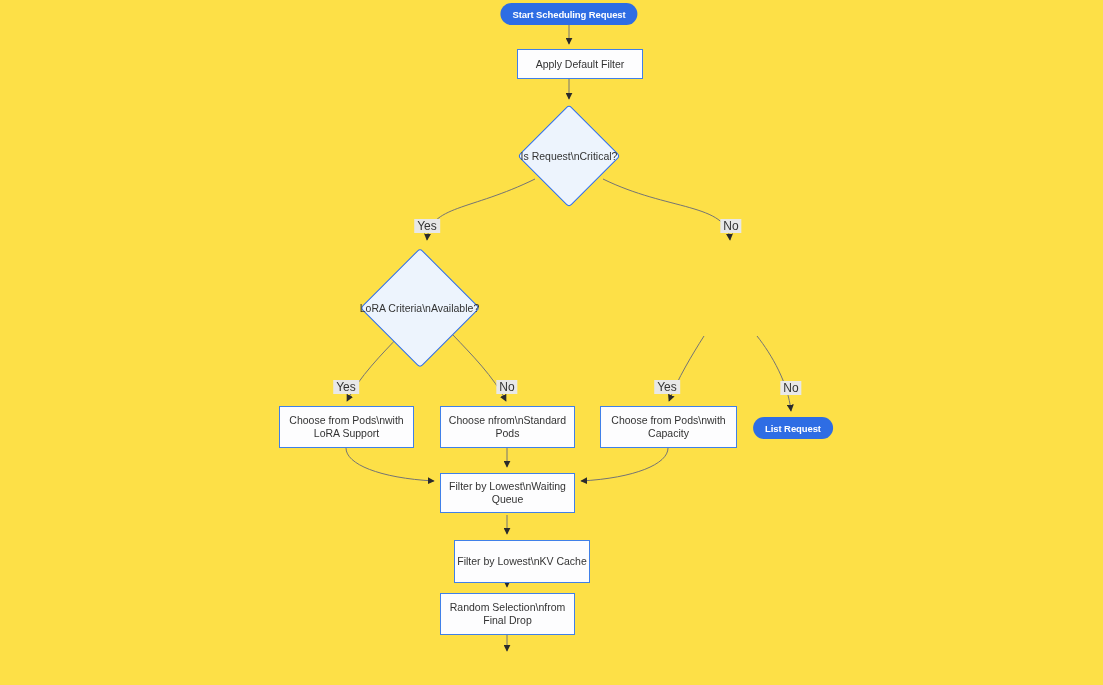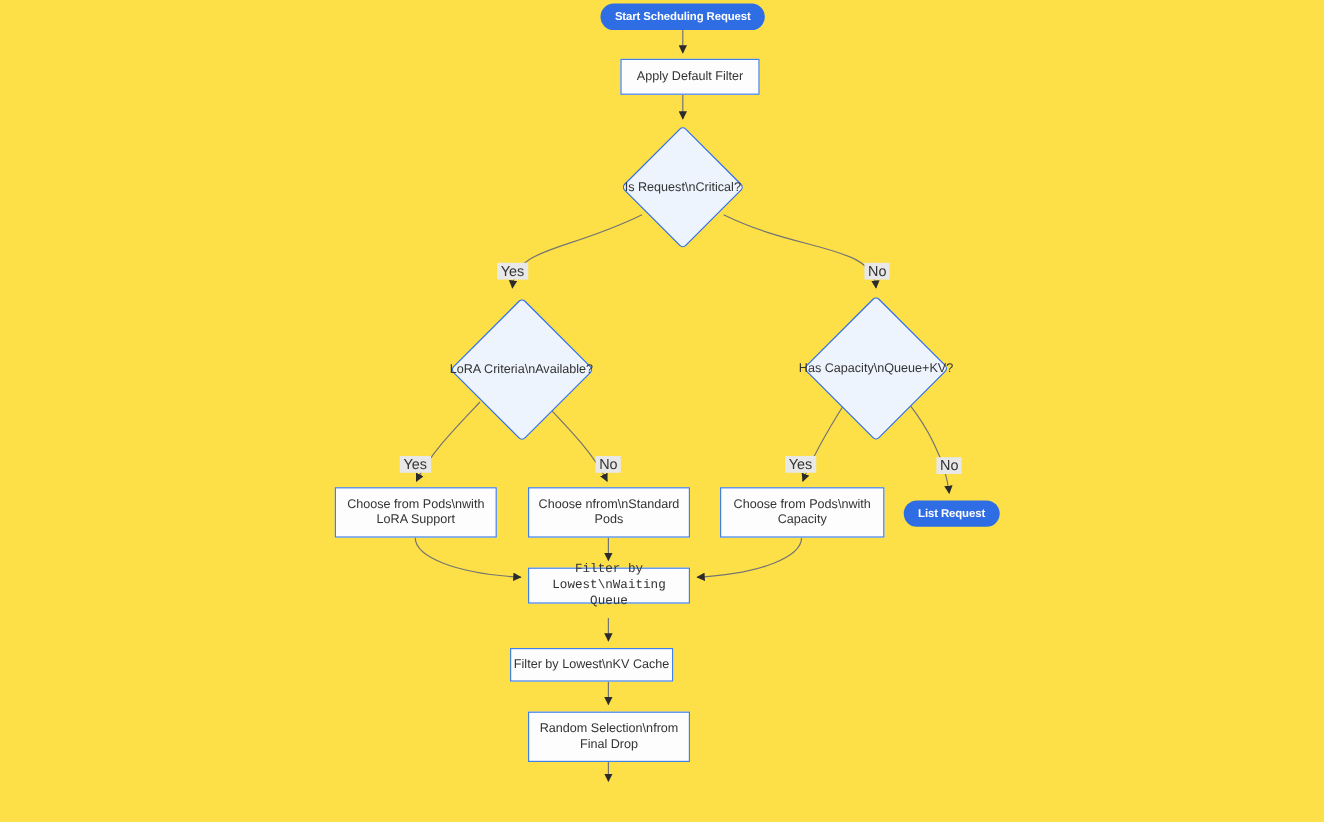--- a/index.html
+++ b/index.html
@@ -68,44 +68,40 @@
     <path class="edge" d="M668,448 C668,464 635,478 581,481" marker-end="url(#arrow)"></path>
     <path class="edge" d="M507,515 L507,534" marker-end="url(#arrow)"></path>
     <path class="edge" d="M507,568 L507,587" marker-end="url(#arrow)"></path>
     <path class="edge" d="M507,635 L507,651" marker-end="url(#arrow)"></path>
   </svg>
 
   <div class="node pill" style="left:569px;top:3px;height:22px;">Start Scheduling Request</div>
   <div class="node pill" style="left:793px;top:417px;height:22px;">List Request</div>
   <div class="node pill" style="left:507px;top:657px;height:26px;border-radius:13px;margin-top:31px;">End</div>
 
-  <div class="node process" style="left:517px;top:49px;width:116px;height:30px;">Apply Default Filter</div>
+  <div class="node process" style="left:517px;top:49px;width:126px;height:30px;">Apply Default Filter</div>
   <div class="node process" style="left:279px;top:406px;width:135px;height:42px;">Choose from Pods\nwith
 LoRA Support</div>
   <div class="node process" style="left:440px;top:406px;width:135px;height:42px;">Choose nfrom\nStandard
 Pods</div>
   <div class="node process" style="left:600px;top:406px;width:137px;height:42px;">Choose from Pods\nwith
 Capacity</div>
-  <div class="node process" style="left:440px;top:473px;width:135px;height:30px;font-family:Liberation Mono, monospace;">Filter by Lowest\nWaiting
+  <div class="node process" style="left:440px;top:473px;width:135px;height:40px;">Filter by Lowest\nWaiting
 Queue</div>
-  <div class="node process" style="left:425px;top:540px;width:136px;height:28px;">Filter by Lowest\nKV Cache</div>
+  <div class="node process" style="left:454px;top:540px;width:136px;height:43px;">Filter by Lowest\nKV Cache</div>
   <div class="node process" style="left:440px;top:593px;width:135px;height:42px;">Random Selection\nfrom
 Final Drop</div>
 
   <div class="decision" style="left:517px;top:104px;width:104px;height:104px;">
     <div class="diamond-shape" style="width:73px;height:73px;"></div>
     <div class="decision-label">Is Request\nCritical?</div>
   </div>
-  <div class="decision" style="left:374px;top:247px;width:121px;height:121px;">
+  <div class="decision" style="left:359px;top:247px;width:121px;height:121px;">
     <div class="diamond-shape" style="width:85px;height:85px;"></div>
     <div class="decision-label">LoRA Criteria\nAvailable?</div>
-  </div>
-  <div class="decision" style="left:669px;top:246px;width:122px;height:122px;">
-    <div class="diamond-shape" style="width:86px;height:86px;"></div>
-    <div class="decision-label">Has Capacity\nQueue+KV?</div>
   </div>
 
   <div class="edge-label" style="left:427px;top:226px;">Yes</div>
   <div class="edge-label" style="left:731px;top:226px;">No</div>
   <div class="edge-label" style="left:346px;top:387px;">Yes</div>
   <div class="edge-label" style="left:507px;top:387px;">No</div>
   <div class="edge-label" style="left:667px;top:387px;">Yes</div>
   <div class="edge-label" style="left:791px;top:388px;">No</div>
 
 </div>

